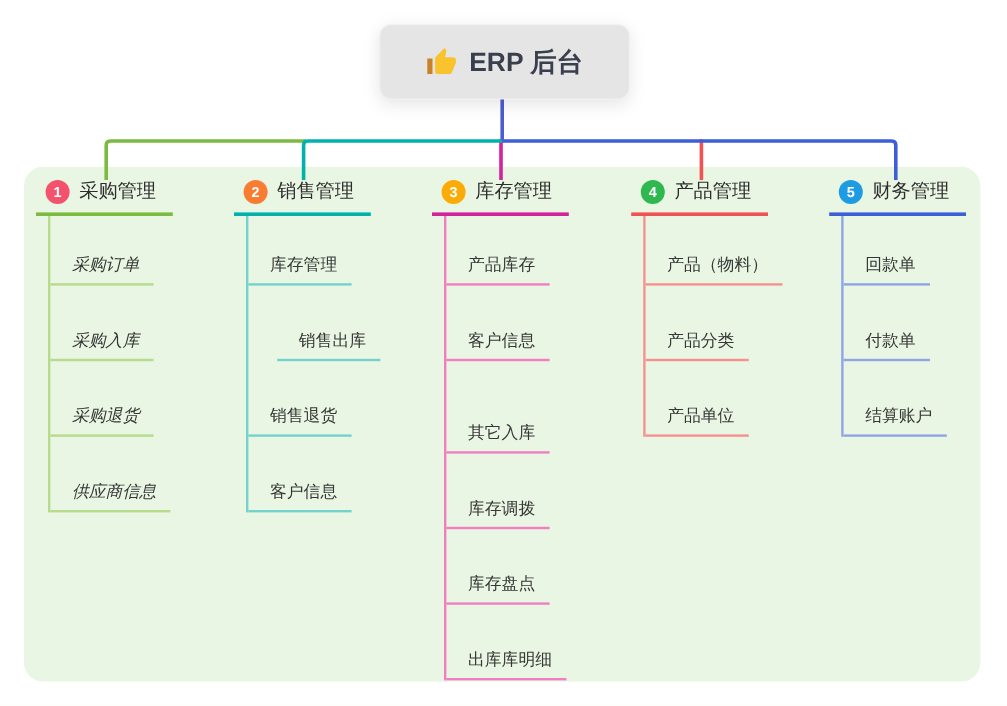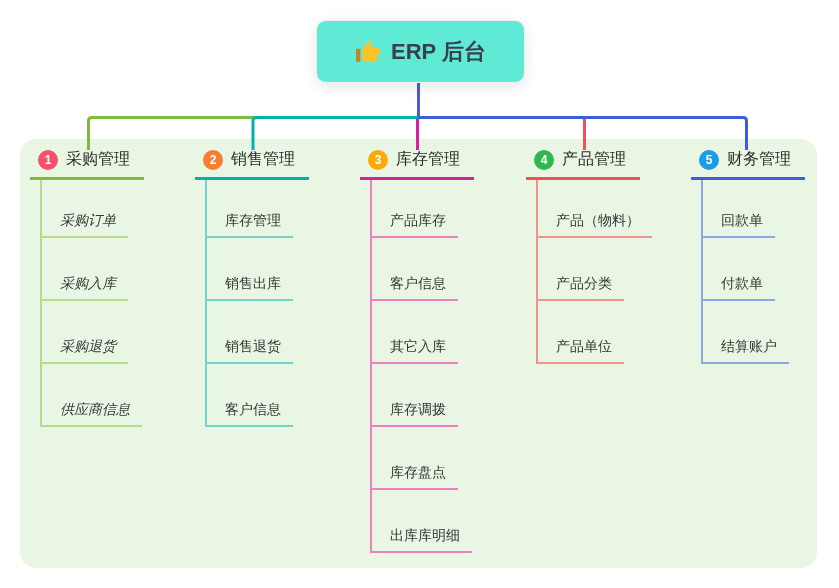--- a/index.html
+++ b/index.html
@@ -7,21 +7,21 @@
   .stage {
     position:relative; width:839px; height:588px; background:#ffffff;
     font-family:"Liberation Sans", sans-serif; overflow:hidden;
   }
   .panel {
     position:absolute; left:20px; top:139px; width:797px; height:429px;
     border-radius:16px;
   }
   .root-node {
     position:absolute; left:316px; top:20px; width:207px; height:61px;
-    background:#5eead4; border:1px solid #f1f1f1; border-radius:10px;
+    background:#e5e5e5; border:1px solid #f1f1f1; border-radius:10px;
     box-shadow:0 4px 14px rgba(0,0,0,0.10);
     display:flex; align-items:center; justify-content:center; gap:10px;
     font-size:22px; font-weight:600; color:#3a3f4e;
   }
   svg.connectors { position:absolute; left:0; top:0; pointer-events:none; }
   .connectors path { fill:none; stroke-width:3; }
   .branch { position:absolute; top:149px; }
   .branch-header {
     display:flex; align-items:center; gap:8px;
     padding:0 14px 7px 8px; border-bottom:3px solid #999;
@@ -77,35 +77,35 @@
     </div>
   </div>
 
   <div class="branch" style="left:195px">
     <div class="branch-header" style="border-bottom-color: rgb(0, 178, 171);">
       <span class="badge" style="background-color: rgb(248, 125, 51);">2</span>
       <span>销售管理</span>
     </div>
     <div class="children" style="border-left-color: rgb(116, 210, 204);">
       <div class="child" style="border-bottom-color: rgb(116, 210, 204);">库存管理</div>
-      <div class="child" style="border-bottom-color: rgb(116, 210, 204);">销售出库</div>
+      <div class="child" style="border-bottom-color: rgb(116, 210, 204); margin-left: 24px;">销售出库</div>
       <div class="child" style="border-bottom-color: rgb(116, 210, 204);">销售退货</div>
       <div class="child" style="border-bottom-color: rgb(116, 210, 204);">客户信息</div>
     </div>
   </div>
 
   <div class="branch" style="left:360px">
     <div class="branch-header" style="border-bottom-color: rgb(211, 34, 156);">
       <span class="badge" style="background-color: rgb(251, 171, 5);">3</span>
       <span>库存管理</span>
     </div>
     <div class="children" style="border-left-color: rgb(239, 127, 193);">
       <div class="child" style="border-bottom-color: rgb(239, 127, 193);">产品库存</div>
       <div class="child" style="border-bottom-color: rgb(239, 127, 193);">客户信息</div>
-      <div class="child" style="border-bottom-color: rgb(239, 127, 193);">其它入库</div>
+      <div class="child" style="border-bottom-color: rgb(239, 127, 193); margin-top: 14px;">其它入库</div>
       <div class="child" style="border-bottom-color: rgb(239, 127, 193);">库存调拨</div>
       <div class="child" style="border-bottom-color: rgb(239, 127, 193);">库存盘点</div>
       <div class="child" style="border-bottom-color: rgb(239, 127, 193);">出库库明细</div>
     </div>
   </div>
 
   <div class="branch" style="left:526px">
     <div class="branch-header" style="border-bottom-color: rgb(241, 83, 82);">
       <span class="badge" style="background-color: rgb(47, 184, 79);">4</span>
       <span>产品管理</span>

